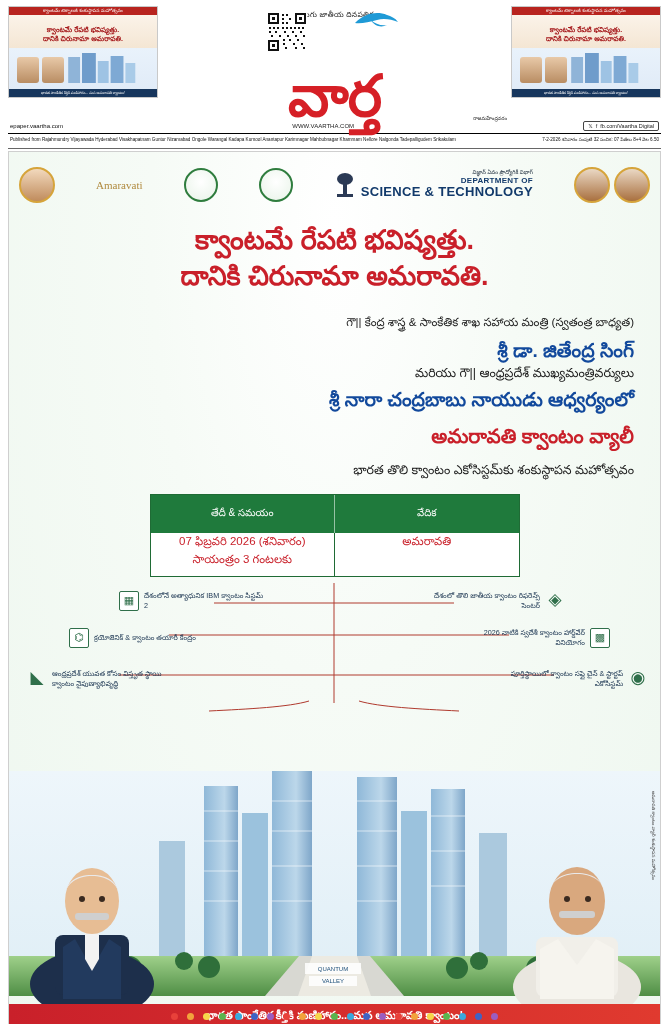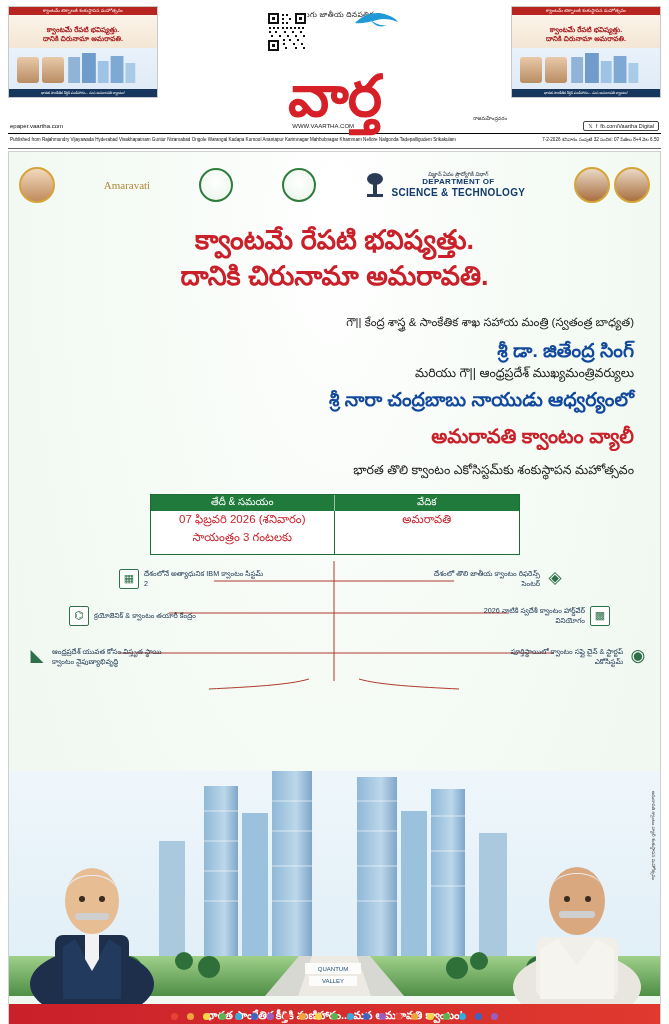--- a/index.html
+++ b/index.html
@@ -113,24 +113,24 @@
     border: 2px solid #d6a43b;
   }
   .logo-face.two { background: linear-gradient(180deg,#ead8c4,#a9703f); }
   .logo-pair { display: flex; gap: 4px; }
   .logo-amaravati { font-size: 11px; color: #b08a3e; font-family:"Liberation Serif",serif; }
   .logo-gen {
     width: 34px; height: 34px; border-radius: 50%;
     border: 2px solid #2f7d3e;
     background: radial-gradient(circle at 50% 40%, #ffffff, #e8f3e8);
   }
-  .dst-block { text-align: center; line-height: 1.15; }
+  .dst-block { text-align: right; line-height: 1.15; }
   .dst-block .dst-tel { font-size: 5.5px; color: #123; }
   .dst-block .dst-en1 { font-size: 8px; font-weight: bold; color: #123a6b; letter-spacing: .3px; }
-  .dst-block .dst-en2 { font-size: 10px; font-weight: bold; color: #123a6b; letter-spacing: .3px; }
+  .dst-block .dst-en2 { font-size: 13px; font-weight: bold; color: #123a6b; letter-spacing: .3px; }
 
   .headline {
     text-align: center; margin-top: 12px;
     color: #c9202a;
     font-size: 27px; line-height: 1.35; font-weight: bold;
     font-family: "Liberation Sans", sans-serif;
     padding: 0 18px;
   }
   .sub-block { text-align: right; margin-top: 22px; padding: 0 26px; }
   .sub-l1 { font-size: 11.5px; color: #1b1b1b; }
@@ -143,21 +143,21 @@
   
   .details {
     width: 370px; margin: 14px auto 0 auto;
     border: 1px solid #1f6b35;
     background: #ffffff;
   }
   .details-head {
     display: flex; background: #1f7a3c; color: #fff;
     font-size: 10px; text-align: center;
   }
-  .details-head > div { flex: 1; padding: 1px 0; }
+  .details-head > div { flex: 1; padding: 12px 0; }
   .details-head > div:first-child { border-right: 1px solid #ffffff88; }
   .details-body { display: flex; font-size: 11.5px; color: #c9202a; text-align: center; }
   .details-body > div { flex: 1; padding: 0 4px 8px 4px; line-height: 1.5; }
   .details-body > div:first-child { border-right: 1px solid #1f6b35; }
 
   
   .tree { position: relative; height: 135px; margin-top: 6px; }
   .tree svg { position: absolute; inset: 0; }
   .feat {
     position: absolute; display: flex; align-items: center; gap: 5px;

